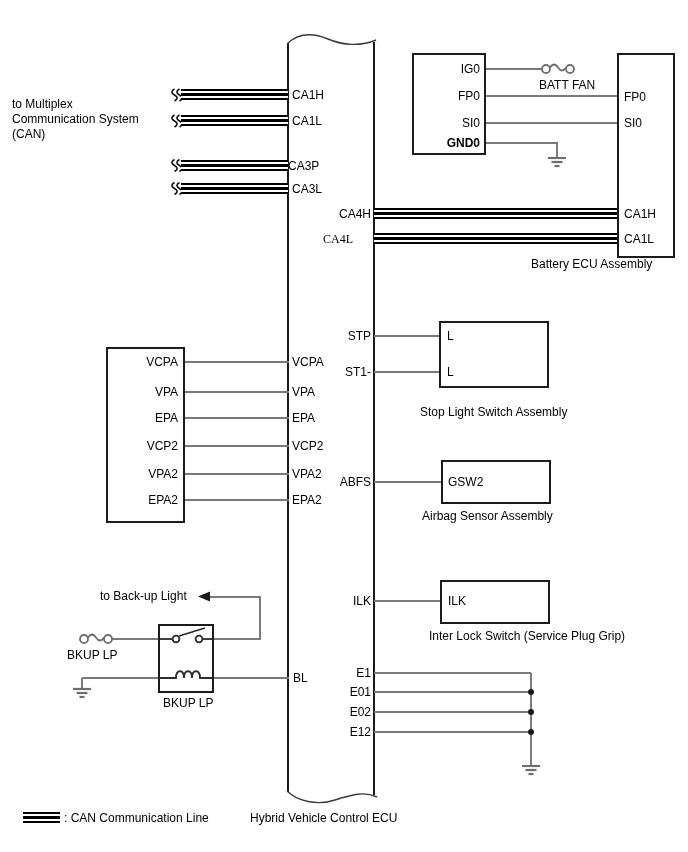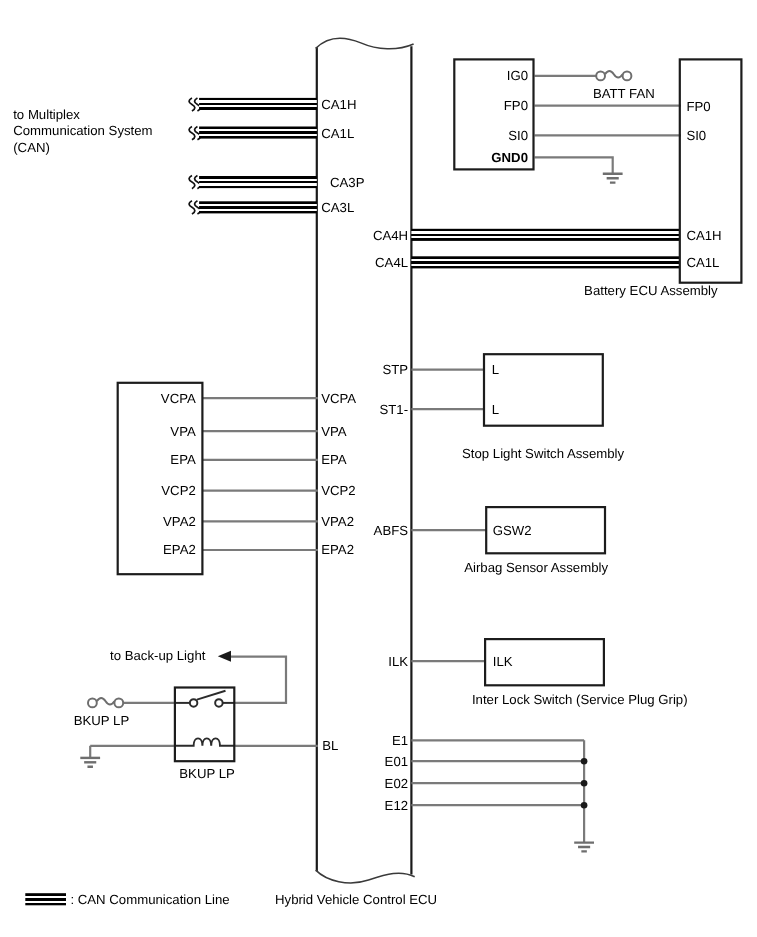--- a/index.html
+++ b/index.html
@@ -133,32 +133,32 @@
 
   <div class="lbl" style="left:12px;top:97px;line-height:15px;">
     <div>to Multiplex</div>
     <div>Communication System</div>
     <div>(CAN)</div>
   </div>
   <div class="lbl" style="left:100px;top:588px;">to Back-up Light</div>
 
   <div class="lbl" style="left:292px;top:87px;">CA1H</div>
   <div class="lbl" style="left:292px;top:113px;">CA1L</div>
-  <div class="lbl" style="left:300px;top:158px;">CA3P</div>
+  <div class="lbl" style="left:288px;top:158px;">CA3P</div>
   <div class="lbl" style="left:292px;top:181px;">CA3L</div>
   <div class="lbl" style="left:292px;top:354px;">VCPA</div>
   <div class="lbl" style="left:292px;top:384px;">VPA</div>
   <div class="lbl" style="left:292px;top:410px;">EPA</div>
   <div class="lbl" style="left:292px;top:438px;">VCP2</div>
   <div class="lbl" style="left:292px;top:466px;">VPA2</div>
   <div class="lbl" style="left:292px;top:492px;">EPA2</div>
   <div class="lbl" style="left:293px;top:670px;">BL</div>
 
   <div class="lbl r" style="right:317px;top:206px;">CA4H</div>
-  <div class="lbl r" style="right:317px;top:231px;">CA4L</div>
+  <div class="lbl r" style="right:335px;top:231px;font-family:Liberation Serif, serif;">CA4L</div>
   <div class="lbl r" style="right:317px;top:328px;">STP</div>
   <div class="lbl r" style="right:317px;top:364px;">ST1-</div>
   <div class="lbl r" style="right:317px;top:474px;">ABFS</div>
   <div class="lbl r" style="right:317px;top:593px;">ILK</div>
   <div class="lbl r" style="right:317px;top:665px;">E1</div>
   <div class="lbl r" style="right:317px;top:684px;">E01</div>
   <div class="lbl r" style="right:317px;top:704px;">E02</div>
   <div class="lbl r" style="right:317px;top:724px;">E12</div>
 
   <div class="lbl r" style="right:208px;top:61px;">IG0</div>

